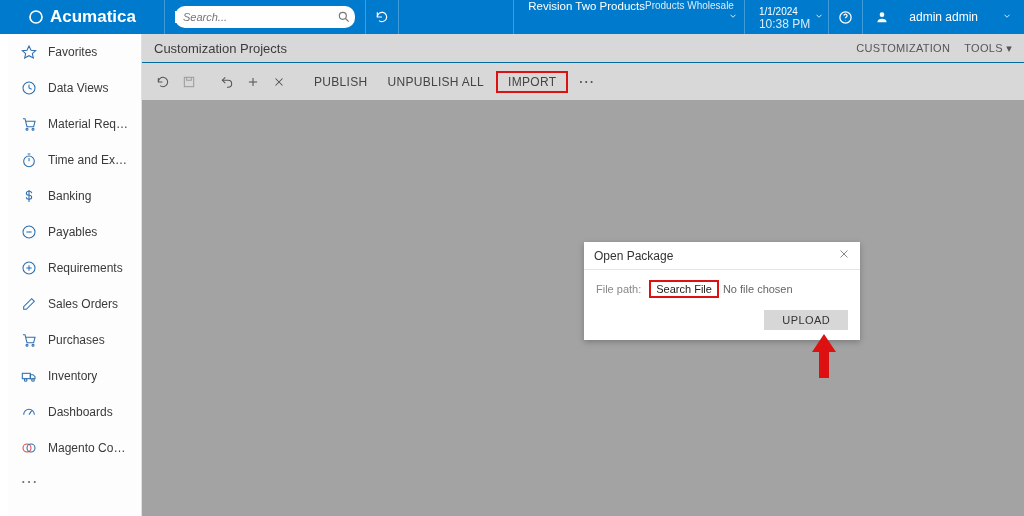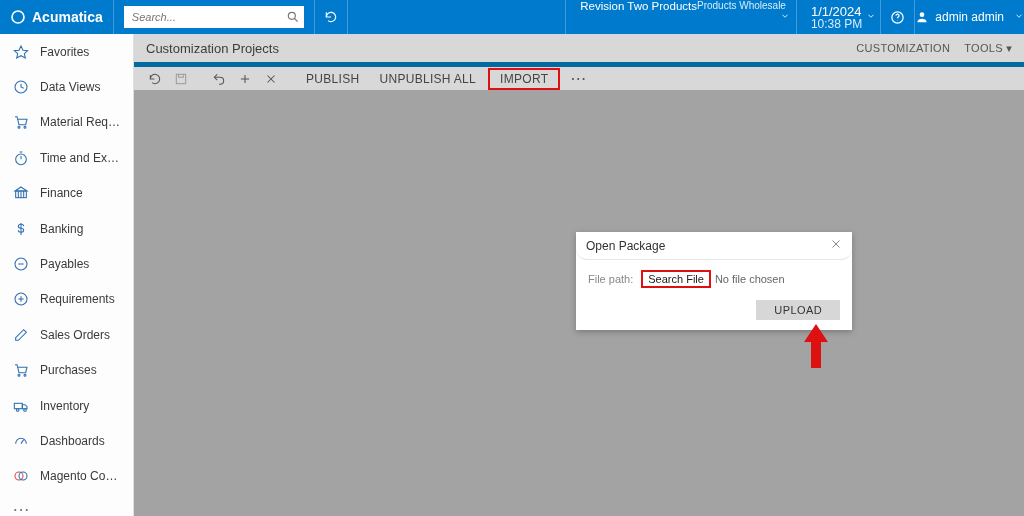--- a/index.html
+++ b/index.html
@@ -1,81 +1,81 @@
 <!DOCTYPE html>
 <html><head>
 <meta charset="utf-8">
 <style>
   * { box-sizing: border-box; margin: 0; padding: 0; font-family: Arial, Helvetica, sans-serif; }
   html, body { width: 1024px; height: 516px; overflow: hidden; background: #fff; }
 
   
   .topbar { display: flex; align-items: stretch; height: 34px; background: #007ACC; color: #fff; font-size: 12px; }
-  .brand { display: flex; align-items: center; gap: 6px; padding: 0 10px; font-weight: 700; font-size: 14px; border-right: 1px solid rgba(255,255,255,.25); }
+  .brand { display: flex; align-items: center; gap: 6px; padding: 0 28px; font-weight: 700; font-size: 17px; border-right: 1px solid rgba(255,255,255,.25); }
   .brand svg { width: 16px; height: 16px; }
 
   .search-wrap { display: flex; align-items: center; padding: 0 10px; }
-  .search-box { display: flex; align-items: center; background: #fff; border-radius: 0; height: 22px; width: 180px; }
+  .search-box { display: flex; align-items: center; background: #fff; border-radius: 10px; height: 22px; width: 180px; }
   .search-box input { border: none; outline: none; flex: 1; padding: 0 8px; font-size: 11px; font-style: italic; color: #555; }
   .search-box .sicon { width: 22px; display:flex;align-items:center;justify-content:center; color:#777; }
 
   .top-icon-btn { width: 34px; display: flex; align-items: center; justify-content: center; border-left:1px solid rgba(255,255,255,.25); border-right:1px solid rgba(255,255,255,.25);}
   .top-icon-btn svg { width:14px; height:14px; stroke:#fff; fill:none; stroke-width:2; }
 
   .spacer { flex: 1; }
 
   .tenant { display:flex; justify-content:center; padding: 0 10px 0 14px; border-left:1px solid rgba(255,255,255,.25); min-width:140px; position:relative;}
   .tenant .l1 { font-size: 11.5px; line-height:13px;}
   .tenant .l2 { font-size: 10px; opacity:.85; line-height:12px;}
   .tenant .chev { position:absolute; right:6px; top:50%; transform:translateY(-50%);}
 
   .datetime { display:flex; flex-direction: column; justify-content:center; padding: 0 18px 0 14px; border-left:1px solid rgba(255,255,255,.25); position:relative;}
-  .datetime .l1 { font-size: 13px; line-height:13px;}
+  .datetime .l1 { font-size: 10px; line-height:13px;}
   .datetime .l2 { font-size: 12px; opacity:.85; line-height:12px;}
 
   .help { width:34px; display:flex;align-items:center;justify-content:center; border-left:1px solid rgba(255,255,255,.25); }
   .help svg{width:15px;height:15px;stroke:#fff;fill:none;stroke-width:2;}
 
-  .user { display:flex;align-items:center; gap:6px; padding:0 0; border-left:1px solid rgba(255,255,255,.25);}
+  .user { display:flex;align-items:center; gap:20px; padding:0 12px; border-left:1px solid rgba(255,255,255,.25);}
   .user svg{width:14px;height:14px;fill:#fff;}
   .user .chev{margin-left:4px;}
 
   .chev svg{width:10px;height:10px;stroke:#fff;fill:none;stroke-width:2;}
 
   
-  .body { display:flex; height: calc(100% - 34px); }
+  .body { display:flex; height: calc(100% - 34px); margin-left: 8px; }
 
   .sidebar { width: 134px; background:#fdfdfd; border-right: 1px solid #e0e0e0; display:flex; flex-direction:column; overflow:hidden;}
   .side-item { display:flex; align-items:center; gap:10px; padding: 0 12px; height:36px; font-size:12px; color:#3a3a3a; white-space:nowrap; overflow:hidden; text-overflow:ellipsis; cursor:pointer;}
   .side-item .si{width:18px;display:flex;align-items:center;justify-content:center;color:#2f6fb0;flex-shrink:0;}
   .side-item .si svg{width:16px;height:16px;stroke:currentColor;fill:none;stroke-width:1.6;}
   .side-item .lbl{overflow:hidden;text-overflow:ellipsis;}
   .side-more{padding:6px 12px;color:#777;font-size:18px;line-height:10px;letter-spacing:1px;}
 
   .main { flex:1; display:flex; flex-direction:column; background:#a3a3a3; position:relative;}
 
   .page-title-bar { background:#d8d8d8; height:28px; display:flex; align-items:center; padding:0 12px; color:#3c3c3c; font-size:13px;}
   .page-title-bar .right{margin-left:auto; display:flex; gap:14px; font-size:11px; color:#555;}
   .page-title-bar .right .lnk{letter-spacing:.3px;}
   .page-title-bar .right .lnk.tools::after{content:" \25BE";}
 
-  .toolbar { background:#d8d8d8; height:28px; border-top:5px solid #0369a1; display:flex; align-items:center; gap:4px; padding:0 10px; color:#444; font-size:12px;}
+  .toolbar { background:#d8d8d8; height:38px; border-top:1px solid #0369a1; display:flex; align-items:center; gap:4px; padding:0 10px; color:#444; font-size:12px;}
   .tb-icon{width:22px;height:22px;display:flex;align-items:center;justify-content:center;border-radius:2px;}
   .tb-icon svg{width:14px;height:14px;stroke:#555;fill:none;stroke-width:1.8;}
   .tb-icon.disabled{opacity:.45;}
   .tb-gap{width:8px;}
   .tb-text{padding:3px 8px;letter-spacing:.3px;}
   .tb-text.hl{border:2px solid #d11; padding:2px 10px;}
   .tb-more{font-size:16px;letter-spacing:1px; padding:0 6px;color:#555;}
 
   .canvas{flex:1; background:#a3a3a3; position:relative;}
 
   
   .dialog{position:absolute; left:442px; top:142px; width:276px; background:#fff; box-shadow:0 2px 6px rgba(0,0,0,.25);}
-  .dlg-title{display:flex;align-items:center;justify-content:space-between; padding:6px 10px; font-size:12px; color:#333; border-bottom:1px solid #e6e6e6;border-radius:11px;}
+  .dlg-title{display:flex;align-items:center;justify-content:space-between; padding:6px 10px; font-size:12px; color:#333; border-bottom:1px solid #e6e6e6;}
   .dlg-close svg{width:12px;height:12px;stroke:#888;stroke-width:2;fill:none;}
   .dlg-body{padding:10px 12px 12px; font-size:11px; color:#777;}
   .file-row{display:flex;align-items:center; gap:8px;}
   .file-label{color:#888;}
   .choose{border:2px solid #d11; padding:1px 5px; color:#222; font-size:11px; background:#fff; display:inline-block;}
   .nofile{color:#666; margin-left:-4px;}
   .dlg-foot{display:flex; justify-content:flex-end; padding:0 12px 10px;}
   .upload-btn{background:#d7d7d7; border:none; padding:4px 18px; font-size:11px; letter-spacing:.4px; color:#333;}
 
   
@@ -187,32 +187,20 @@
     </div>
     <div class="side-item">
       <span class="si blue">
           <svg viewBox="0 0 24 24">
             <circle cx="12" cy="14" r="8"></circle>
             <line x1="12" y1="14" x2="12" y2="9"></line>
             <line x1="10" y1="3" x2="14" y2="3"></line>
           </svg>
         </span>
       <span class="lbl">Time and Expenses</span>
-    </div>
-    <div class="side-item">
-      <span class="si blue">
-          <svg viewBox="0 0 24 24">
-            <polygon points="12 3 21 9 3 9"></polygon>
-            <rect x="4" y="9" width="16" height="10"></rect>
-            <line x1="8" y1="9" x2="8" y2="19"></line>
-            <line x1="12" y1="9" x2="12" y2="19"></line>
-            <line x1="16" y1="9" x2="16" y2="19"></line>
-          </svg>
-        </span>
-      <span class="lbl">Finance</span>
     </div>
     <div class="side-item">
       <span class="si blue">
           <svg viewBox="0 0 24 24">
             <path d="M16 8c0-2-2-3-4-3s-4 1-4 3 2 3 4 3 4 1 4 3-2 3-4 3-4-1-4-3"></path>
             <line x1="12" y1="3" x2="12" y2="21"></line>
           </svg>
         </span>
       <span class="lbl">Banking</span>
     </div>

